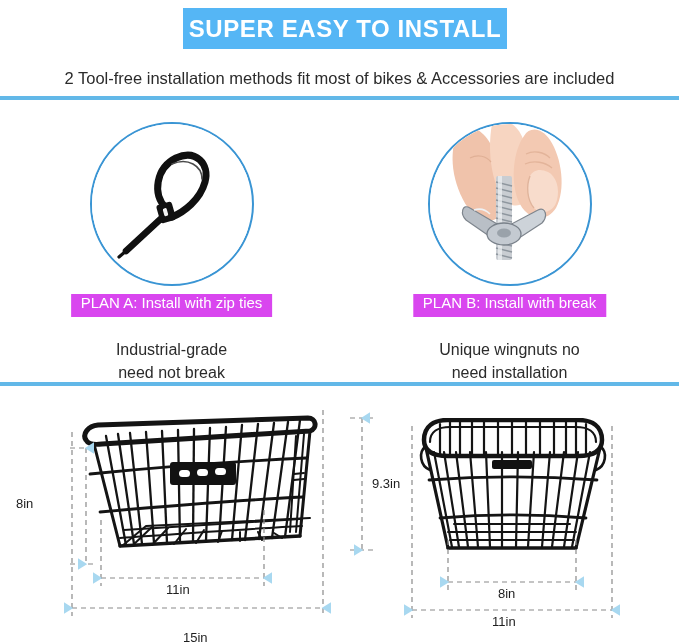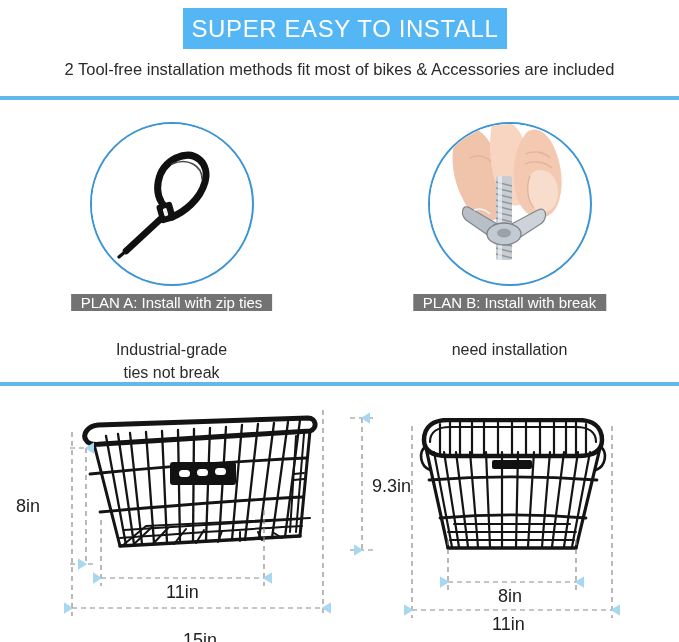--- a/index.html
+++ b/index.html
@@ -26,27 +26,27 @@
     height: 41px;
     background: #55b6f5;
     display: flex;
     align-items: center;
     justify-content: center;
   }
   #header-title-banner .title-text {
     color: #ffffff;
     font-size: 24px;
     letter-spacing: 0.6px;
-    font-weight: 400;
+    font-weight: 700;
     white-space: nowrap;
   }
   #header-subtitle {
     position: absolute;
     left: 0;
-    top: 60px;
+    top: 69px;
     width: 679px;
     text-align: center;
     font-size: 16.5px;
     color: #2b2b2b;
     white-space: nowrap;
     font-weight: 400;
   }
 
   
   .divider-rule {
@@ -81,25 +81,25 @@
     overflow: hidden;
     background: #ffffff;
   }
   .plan-photo-circle svg { display: block; }
 
   .plan-label-banner {
     position: absolute;
     top: 184px;
     left: 50%;
     transform: translateX(-50%);
-    background: #737373;
-    height: 17px;
+    background: #d946ef;
+    height: 23px;
     padding: 0 10px;
     display: flex;
-    align-items: center;
+    align-items: flex-start;
     justify-content: center;
   }
   .plan-label-banner .plan-label-text {
     color: #ffffff;
     font-size: 15px;
     white-space: nowrap;
     font-weight: 400;
   }
   .plan-desc {
     position: absolute;
@@ -132,21 +132,21 @@
   #spec-block-right { left: 340px; }
 
   .basket-art {
     position: absolute;
   }
   #basket-art-left  { left: 72px;  top: 24px;  width: 250px; height: 152px; }
   #basket-art-right { left: 74px;  top: 28px;  width: 196px; height: 146px; }
 
   .dim-label {
     position: absolute;
-    font-size: 18px;
+    font-size: 13px;
     color: #1e1e1e;
     white-space: nowrap;
   }
 
   .dim-overlay {
     position: absolute;
     left: 0; top: 0;
     width: 339px; height: 252px;
     overflow: visible;
   }
@@ -183,21 +183,21 @@
       <path d="M80 40 C 96 33, 110 42, 110 55" fill="none" stroke="#4a4a4a" stroke-width="1.6" stroke-linecap="round"></path>
     </svg>
   </div>
 
   <div class="plan-label-banner">
     <span class="plan-label-text">PLAN A: Install with zip ties</span>
   </div>
 
   <div class="plan-desc">
     <span>Industrial-grade</span>
-    <span>ties not break</span>
+    <span>need not break</span>
   </div>
 </div>
 
 <div class="plan-panel" id="plan-panel-b">
 
   <div class="plan-photo-circle">
     <svg width="156" height="156" viewBox="0 0 156 156">
       <rect x="0" y="0" width="156" height="156" fill="#ffffff"></rect>
 
       <g>
@@ -241,20 +241,21 @@
         <path d="M44 86 C 50 84, 56 86, 60 90" fill="none" stroke="#eef1f4" stroke-width="1.6"></path>
       </g>
     </svg>
   </div>
 
   <div class="plan-label-banner">
     <span class="plan-label-text">PLAN B: Install with break</span>
   </div>
 
   <div class="plan-desc">
+    <span>Unique wingnuts no</span>
     <span>need installation</span>
   </div>
 </div>
 
 <div class="divider-rule" id="divider-mid"></div>
 
 <div id="spec-area">
 
   <div class="spec-block" id="spec-block-left">
 

